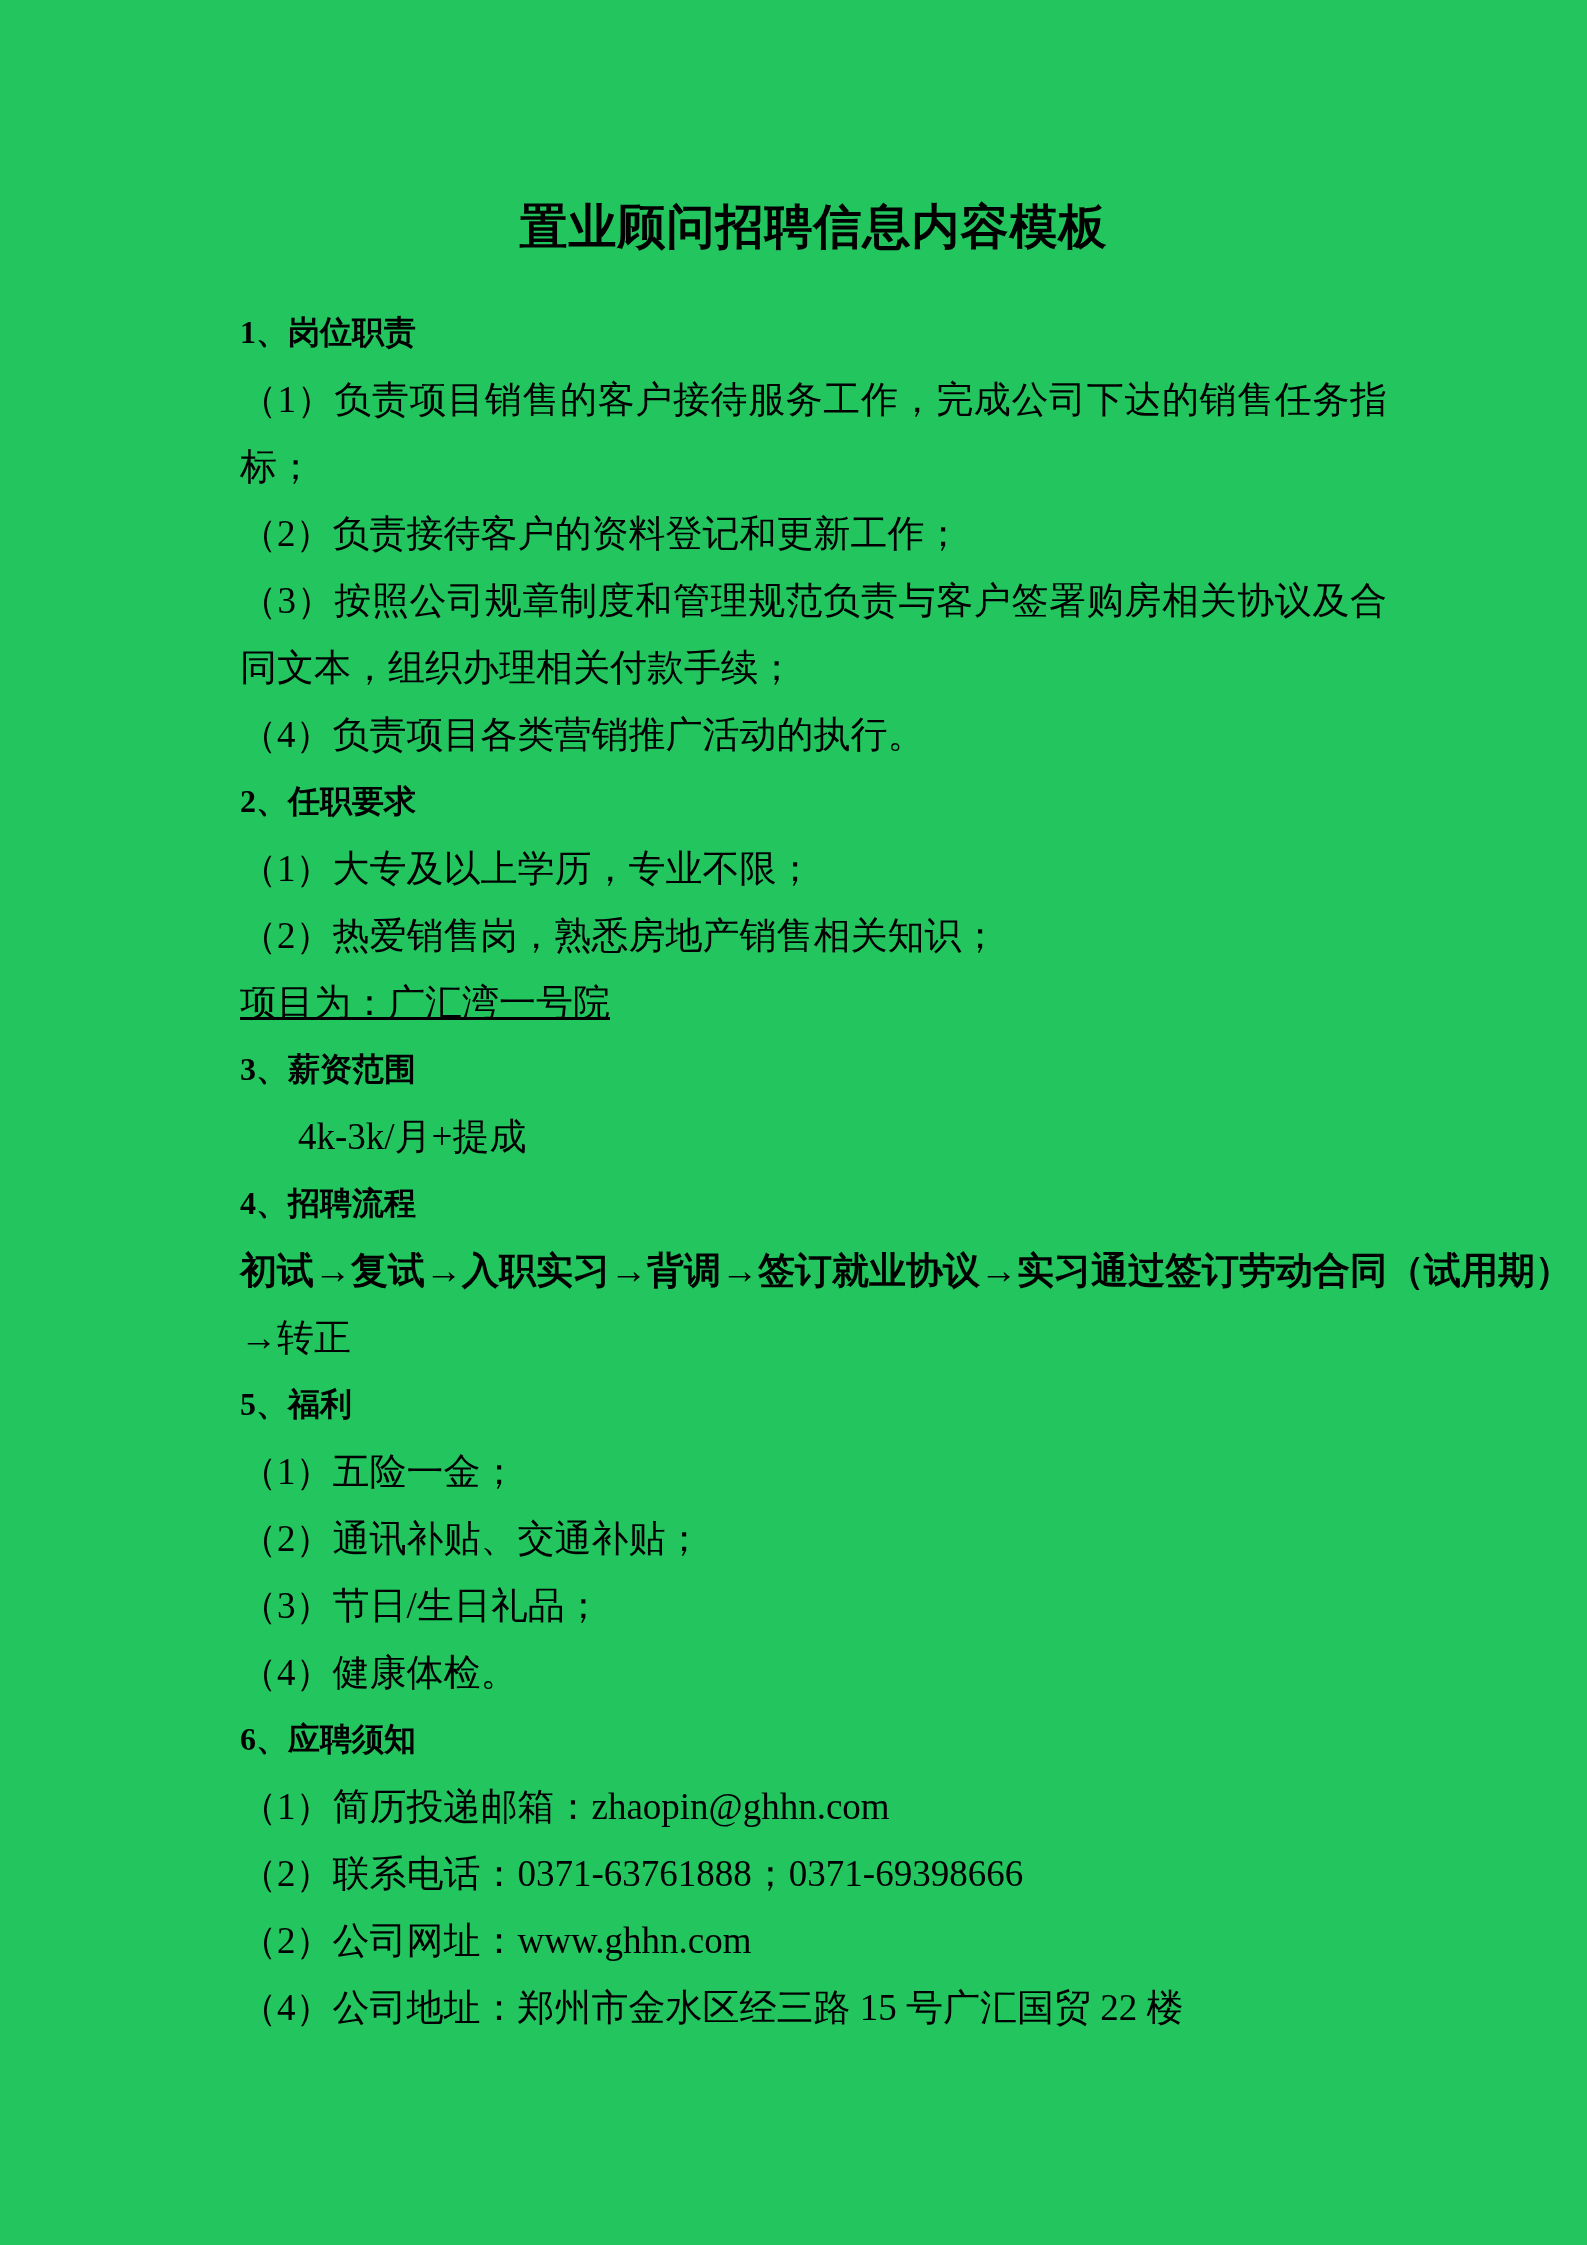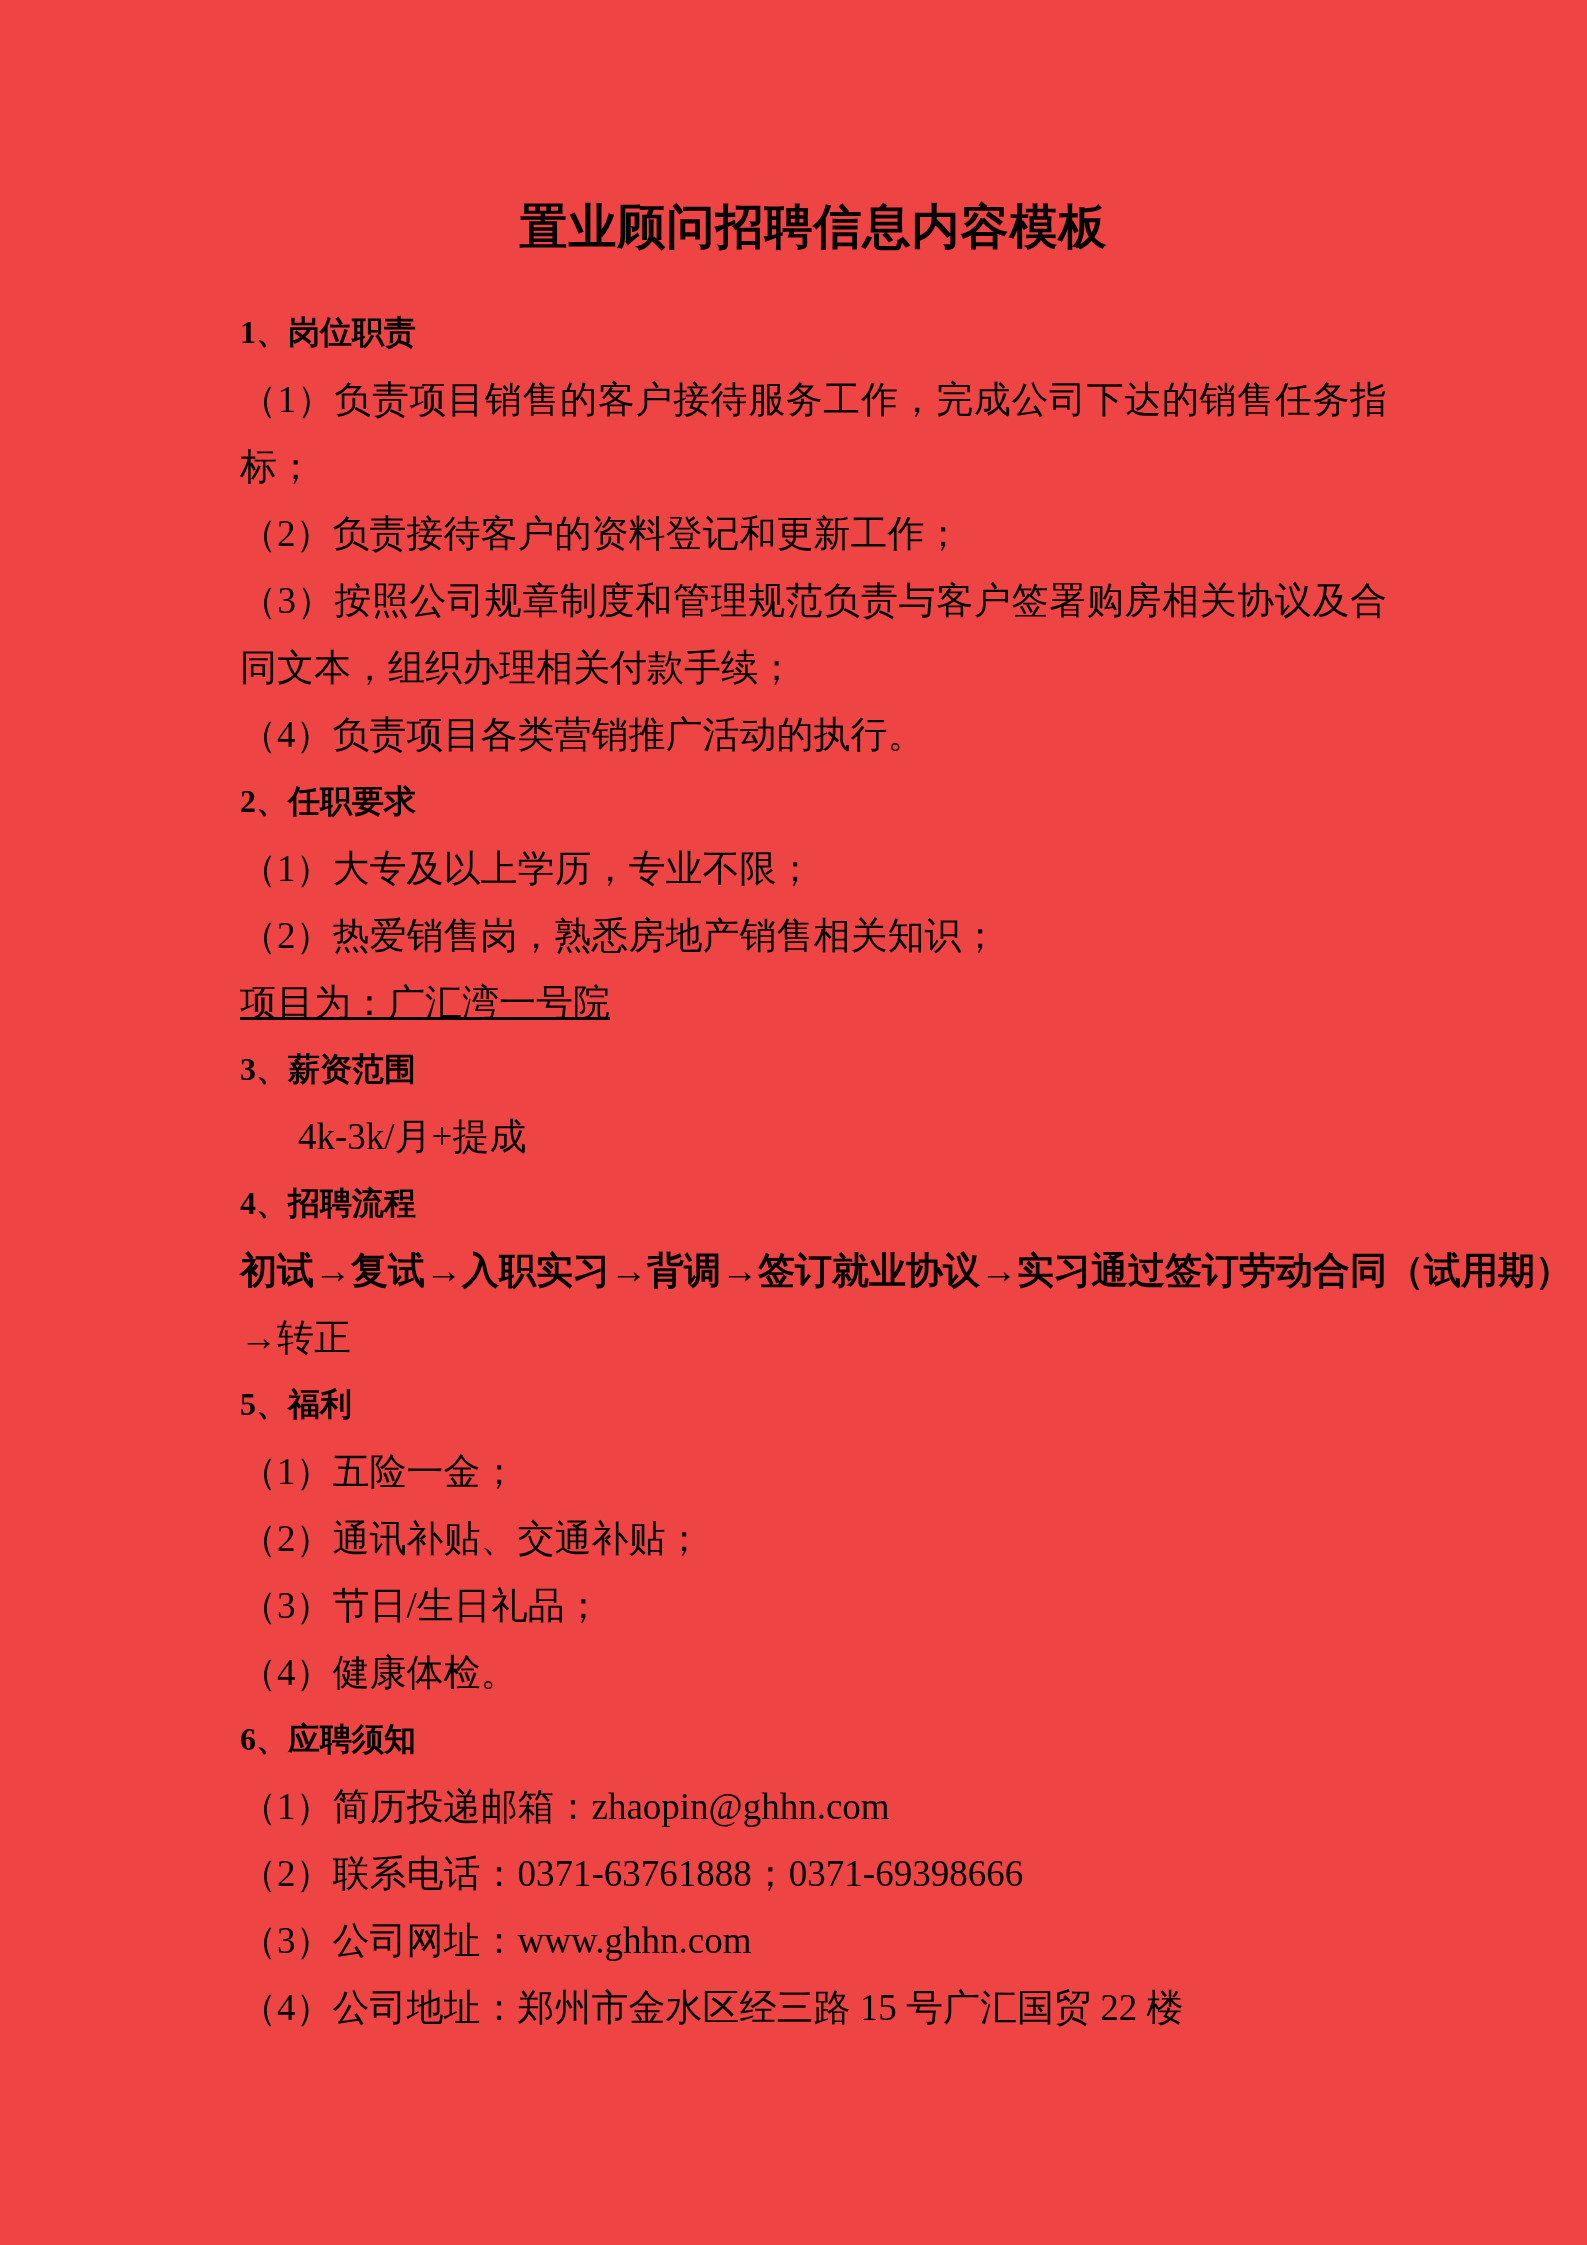--- a/index.html
+++ b/index.html
@@ -6,21 +6,21 @@
   body{
     width:1587px;height:2245px;
     font-family:"Liberation Serif","DejaVu Serif",serif;
     color:#000000;
     -webkit-font-smoothing:antialiased;
   }
   .page{
     box-sizing:border-box;
     width:1587px;height:2245px;
     padding:195px 200px 4px 240px;
-    background:#ef4444;
+    background:#22c55e;
     overflow:hidden;
   }
   .doc-title{
     font-size:48px;
     line-height:64px;
     font-weight:700;
     text-align:center;
     margin:0 0 40px 0;
     letter-spacing:1px;
   }
@@ -81,16 +81,16 @@
 
   <h2 class="sec-heading">5、福利</h2>
   <p class="line">（1）五险一金；</p>
   <p class="line">（2）通讯补贴、交通补贴；</p>
   <p class="line">（3）节日/生日礼品；</p>
   <p class="line">（4）健康体检。</p>
 
   <h2 class="sec-heading">6、应聘须知</h2>
   <p class="line">（1）简历投递邮箱：zhaopin@ghhn.com</p>
   <p class="line">（2）联系电话：0371-63761888；0371-69398666</p>
-  <p class="line">（3）公司网址：www.ghhn.com</p>
+  <p class="line">（2）公司网址：www.ghhn.com</p>
   <p class="line">（4）公司地址：郑州市金水区经三路 15 号广汇国贸 22 楼</p>
 
 </div>
 
 </body></html>

